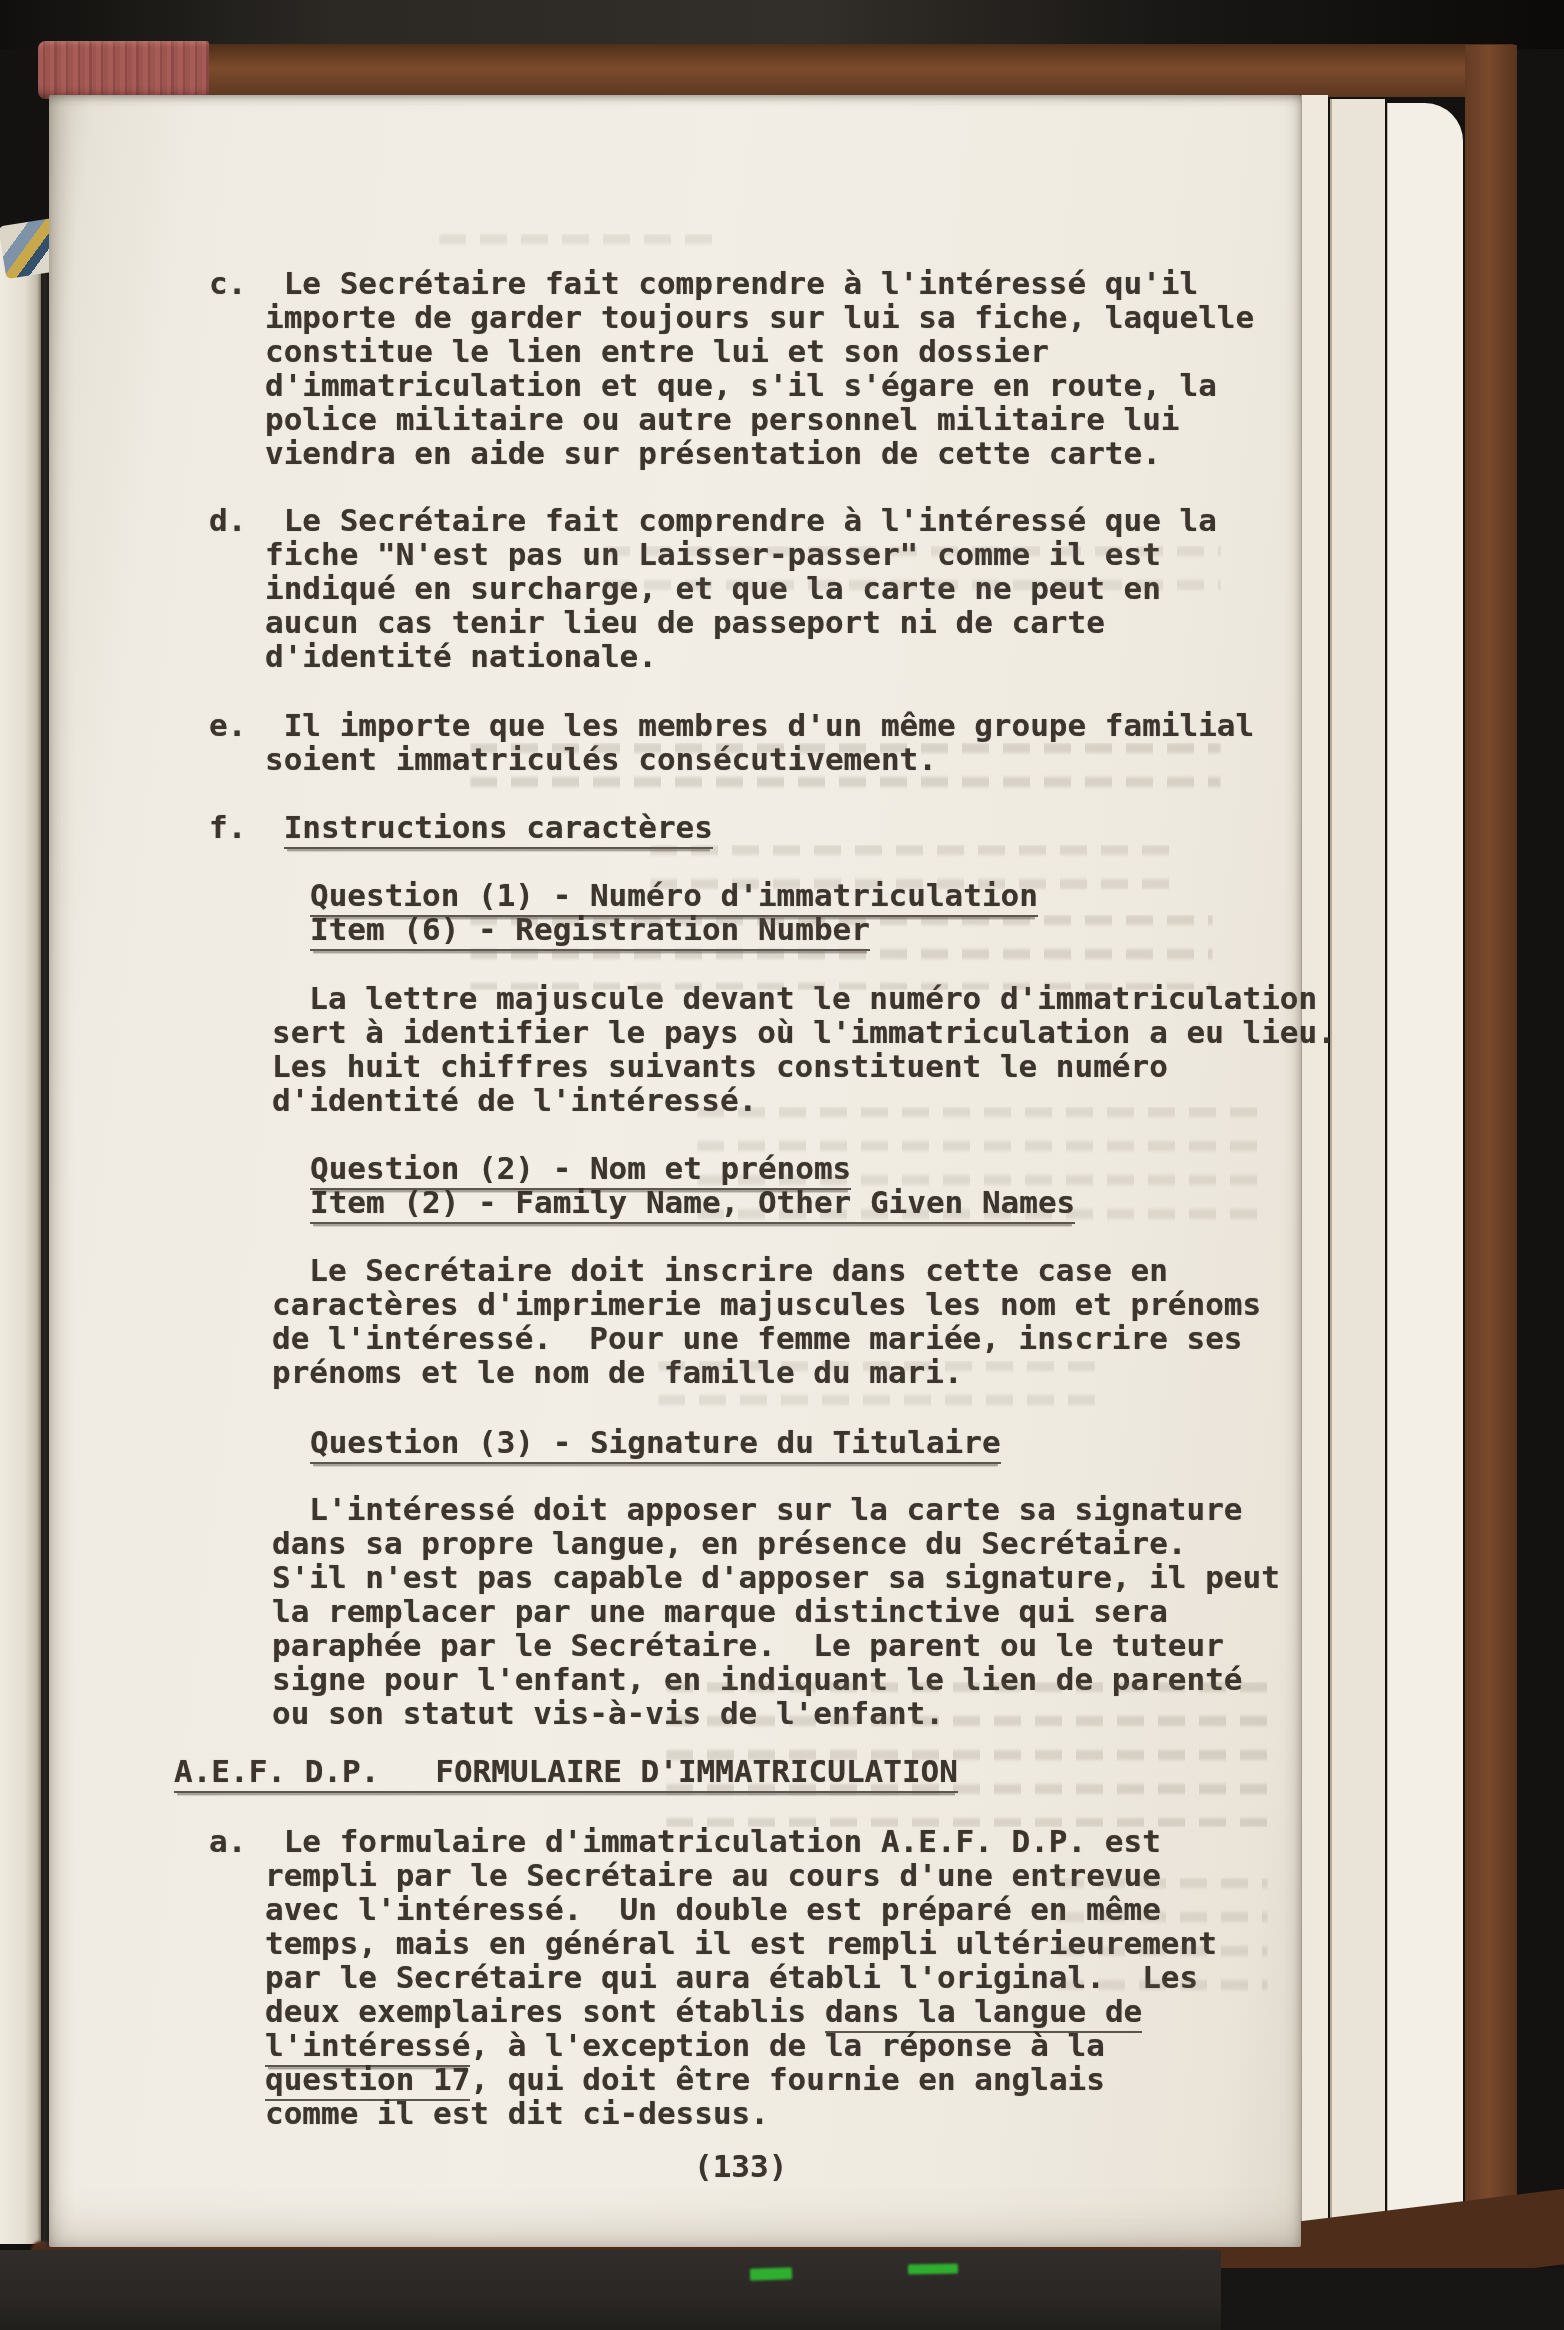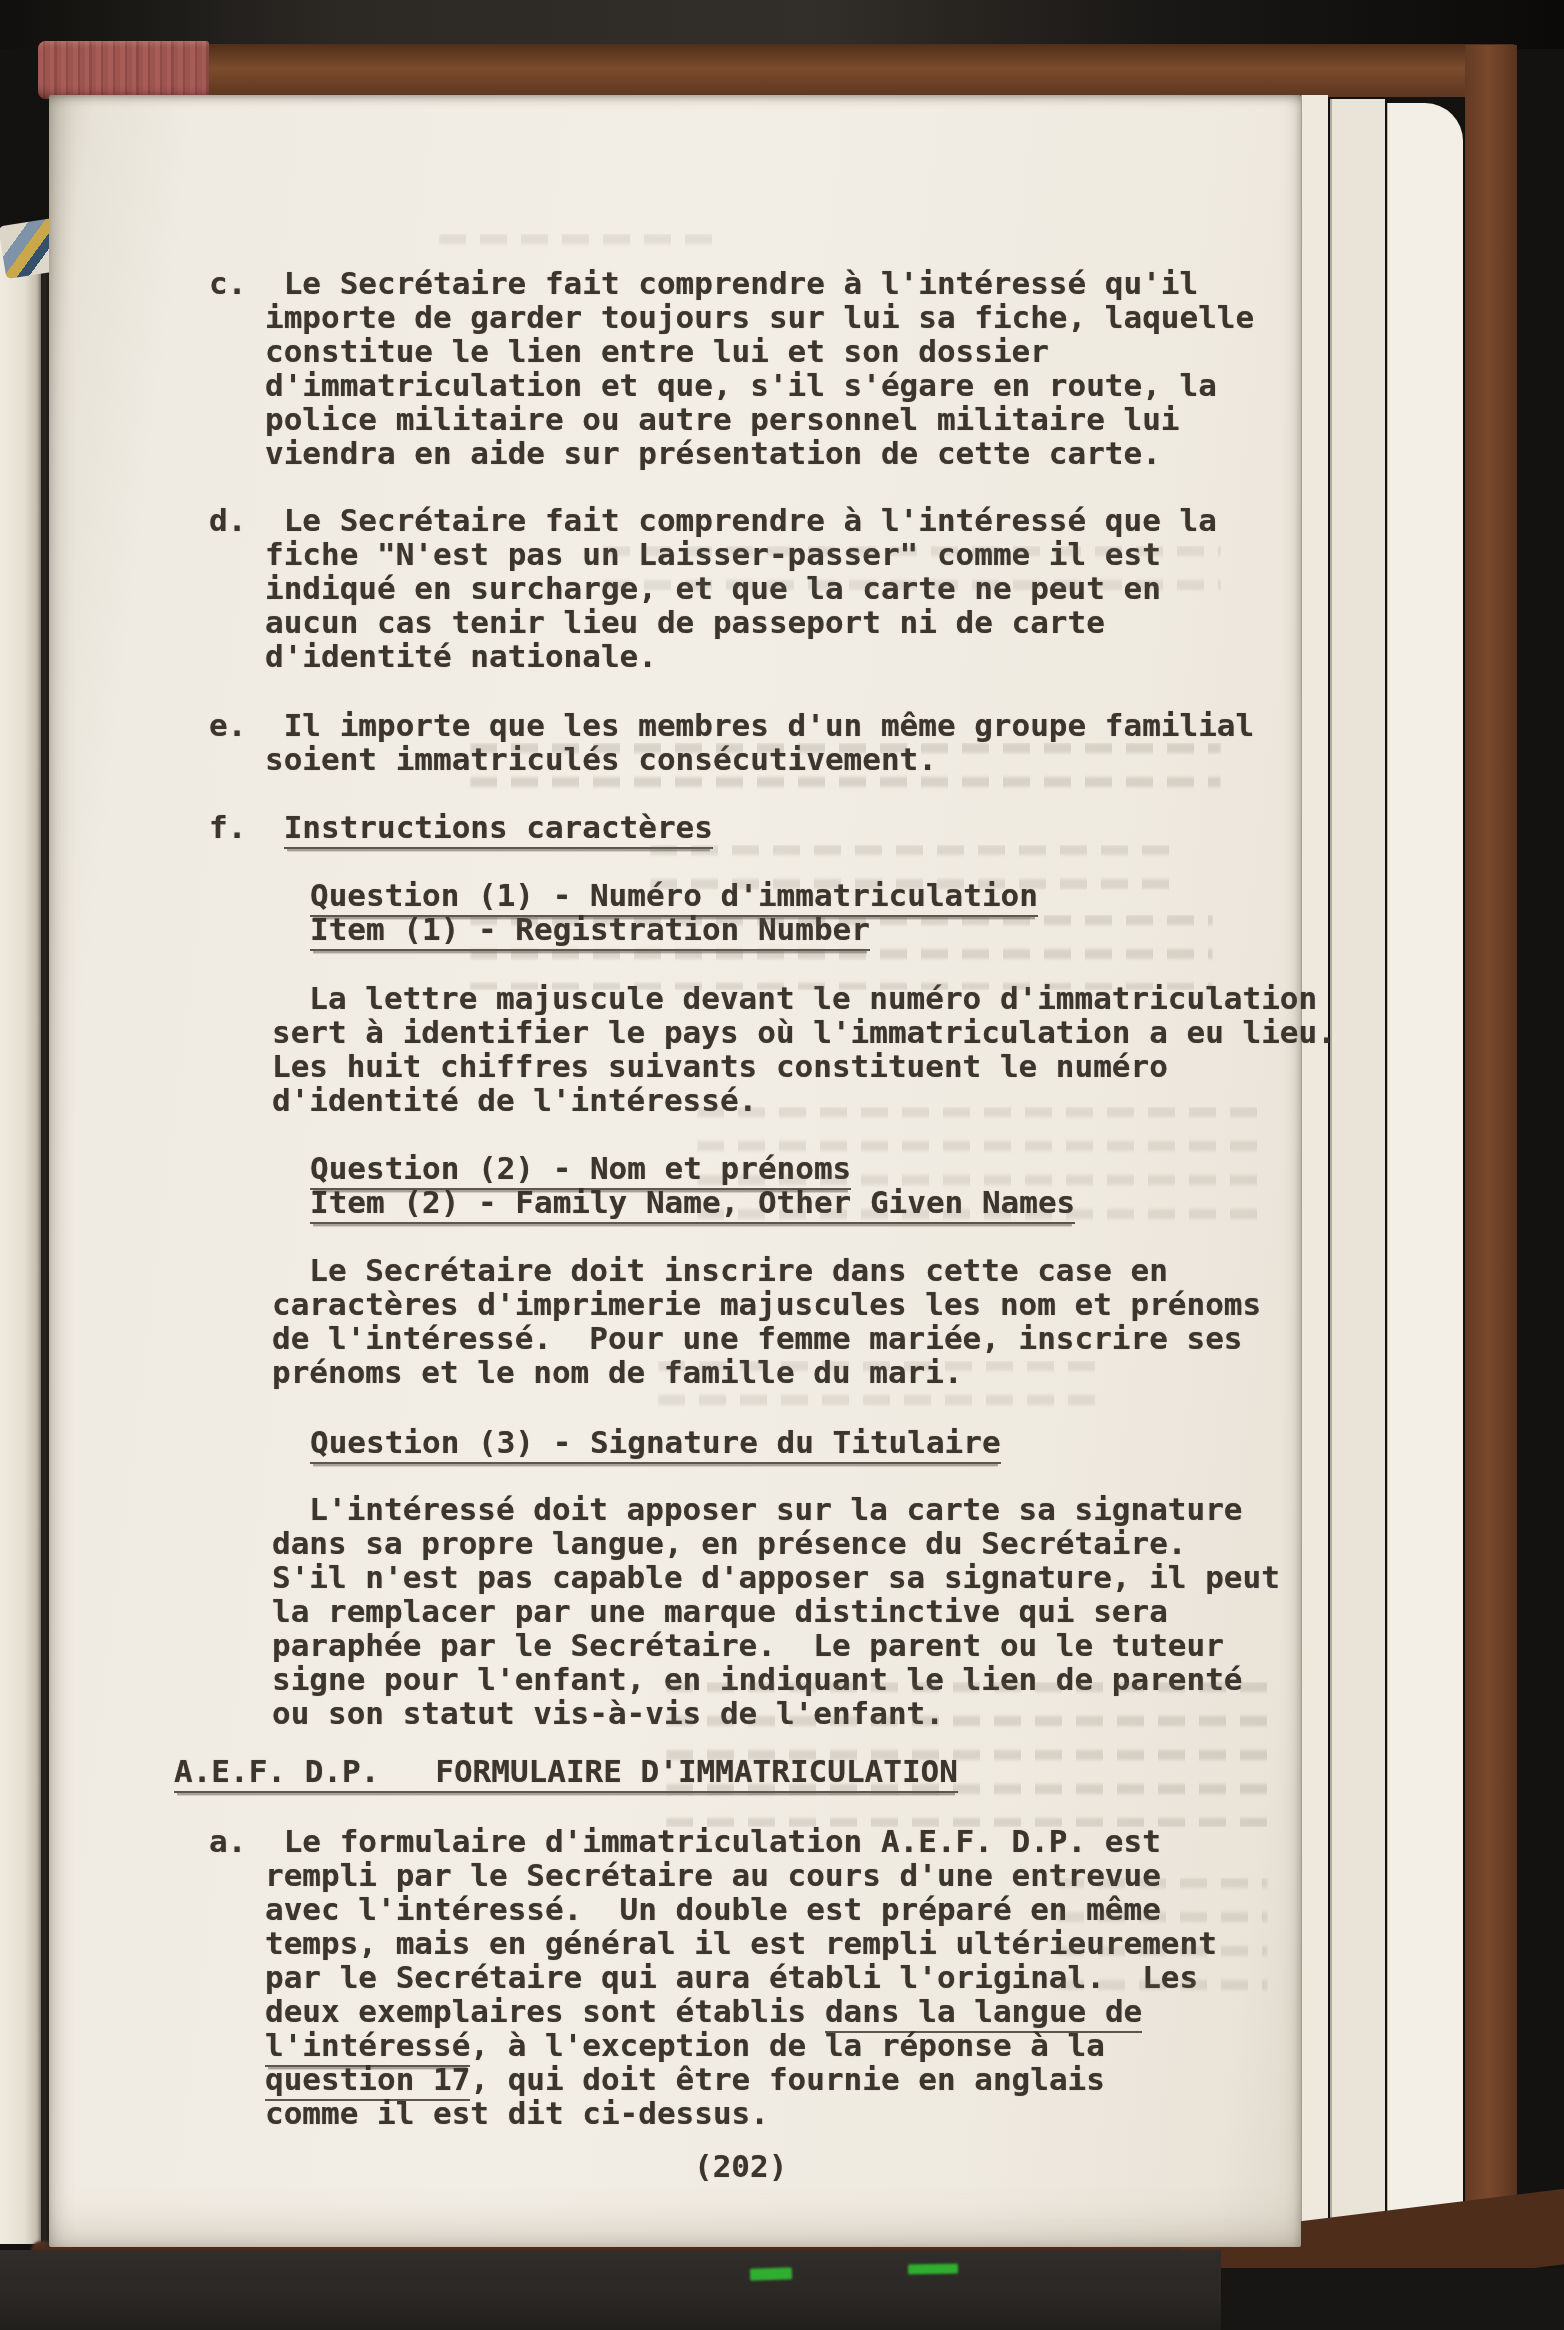--- a/index.html
+++ b/index.html
@@ -107,21 +107,21 @@
   <div class="t hang mt42">d.  Le Secrétaire fait comprendre à l'intéressé que la
 fiche "N'est pas un Laisser-passer" comme il est
 indiqué en surcharge, et que la carte ne peut en
 aucun cas tenir lieu de passeport ni de carte
 d'identité nationale.</div>
   <div class="t hang mt45">e.  Il importe que les membres d'un même groupe familial
 soient immatriculés consécutivement.</div>
   <div class="t hang mt44"><span>f.  </span><span class="u u2">Instructions caractères</span></div>
 
   <div class="t qhead mt43"><span class="u u2">Question (1) - Numéro d'immatriculation</span></div>
-  <div class="t qhead"><span class="u u2">Item (1) - Registration Number</span></div>
+  <div class="t qhead"><span class="u u2">Item (6) - Registration Number</span></div>
   <div class="t body mt45">  La lettre majuscule devant le numéro d'immatriculation
 sert à identifier le pays où l'immatriculation a eu lieu.
 Les huit chiffres suivants constituent le numéro
 d'identité de l'intéressé.</div>
 
   <div class="t qhead mt44"><span class="u u2">Question (2) - Nom et prénoms</span></div>
   <div class="t qhead"><span class="u u2">Item (2) - Family Name, Other Given Names</span></div>
   <div class="t body mt44">  Le Secrétaire doit inscrire dans cette case en
 caractères d'imprimerie majuscules les nom et prénoms
 de l'intéressé.  Pour une femme mariée, inscrire ses
@@ -141,15 +141,15 @@
   <div class="t hang mt46"><span>a.  Le formulaire d'immatriculation A.E.F. D.P. est
 rempli par le Secrétaire au cours d'une entrevue
 avec l'intéressé.  Un double est préparé en même
 temps, mais en général il est rempli ultérieurement
 par le Secrétaire qui aura établi l'original.  Les
 deux exemplaires sont établis </span><span class="u">dans la langue de</span><span>
 </span><span class="u u2">l'intéressé</span><span>, à l'exception de la réponse à la
 </span><span class="u">question 17</span><span>, qui doit être fournie en anglais
 comme il est dit ci-dessus.</span></div>
 
-  <div class="t pagenum mt24">(202)</div>
+  <div class="t pagenum mt24">(133)</div>
 </div>
 
 
 </body></html>

